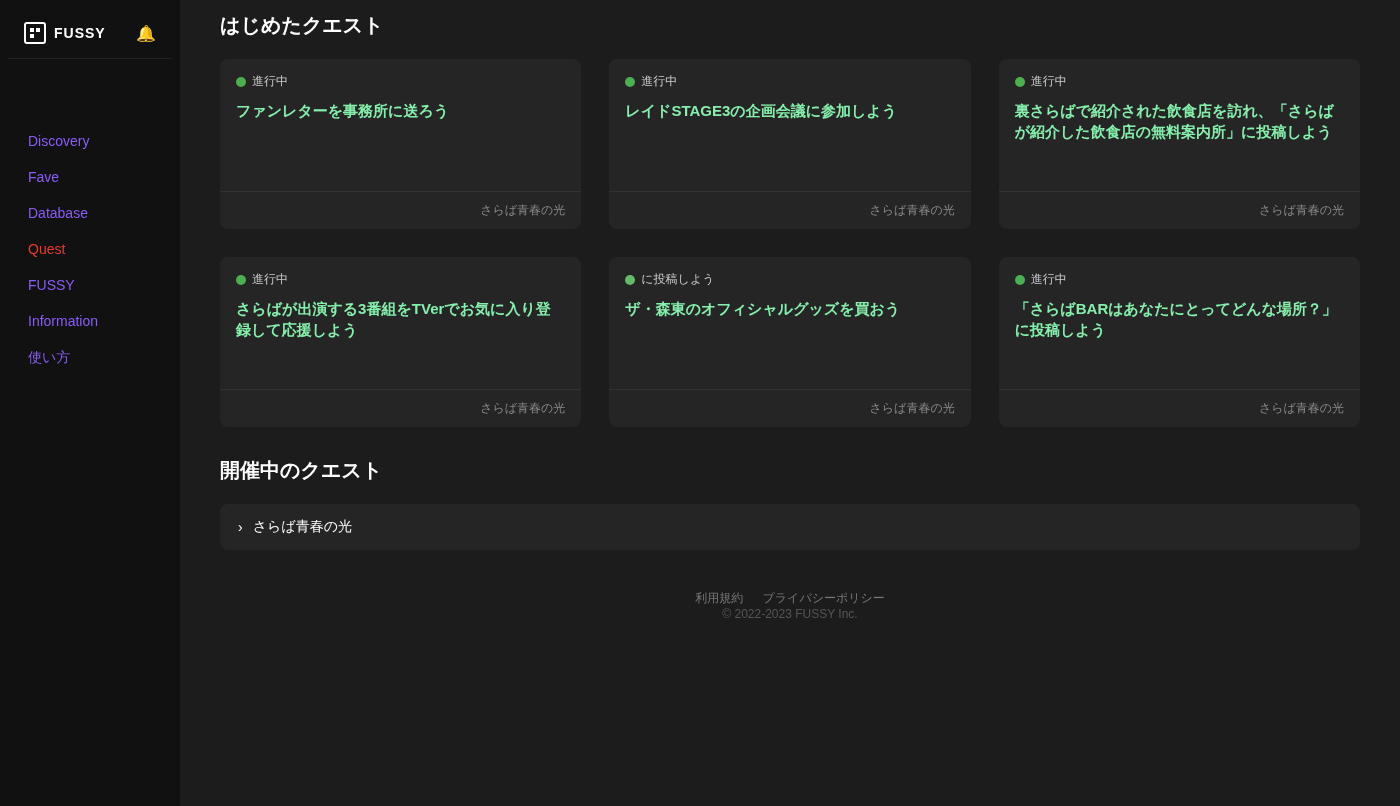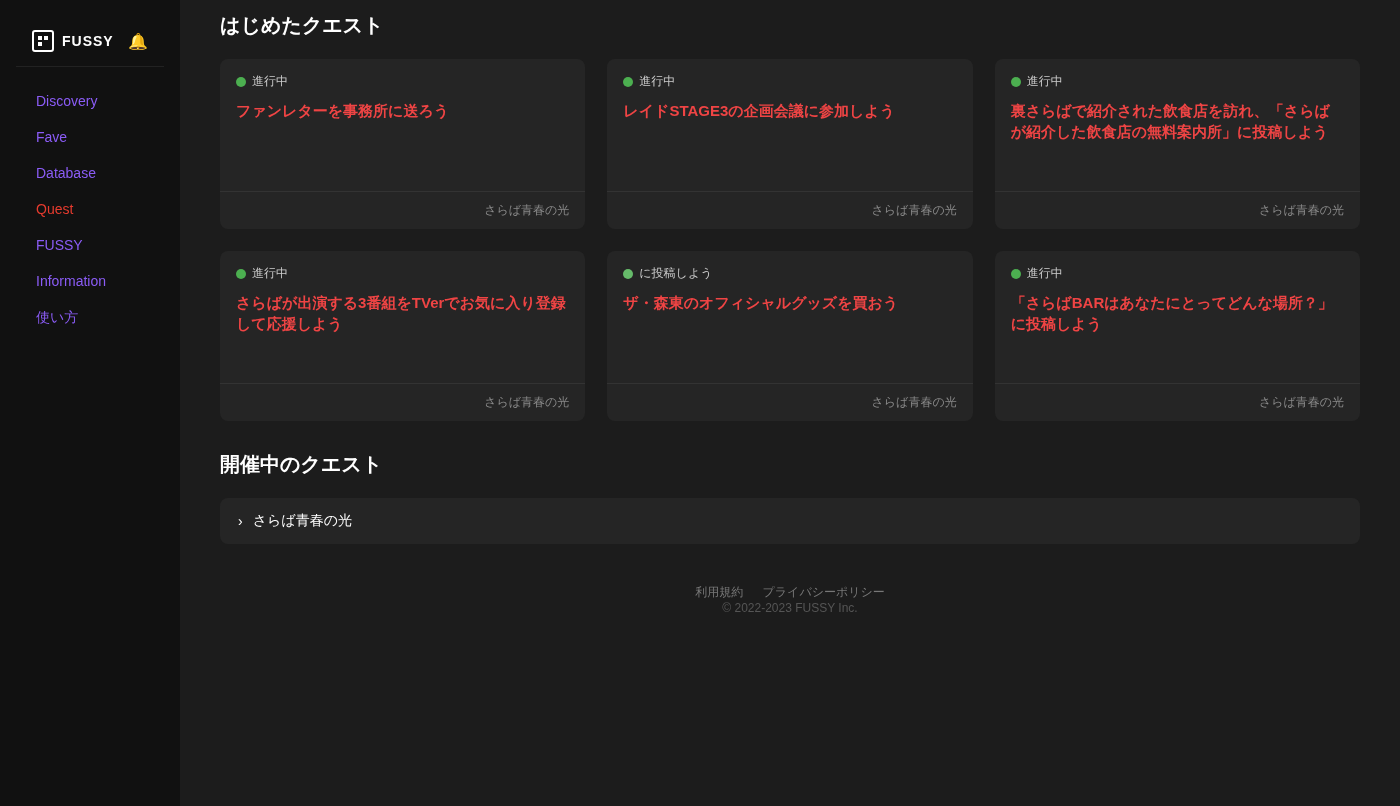--- a/index.html
+++ b/index.html
@@ -12,22 +12,23 @@
       width: 1400px;
     }
 
     
     .sidebar {
       width: 180px;
       background: #111;
       min-height: 100vh;
       display: flex;
       flex-direction: column;
-      padding: 16px;
+      padding: 8px;
       flex-shrink: 0;
+      gap: 48px;
     }
 
     .sidebar-header {
       display: flex;
       align-items: center;
       justify-content: space-between;
       padding: 14px 16px;
       border-bottom: 1px solid #222;
     }
 
@@ -87,21 +88,21 @@
     .section-title {
       font-size: 20px;
       font-weight: 700;
       color: #fff;
       margin-bottom: 20px;
     }
 
     .quest-grid {
       display: grid;
       grid-template-columns: repeat(3, 1fr);
-      gap: 22px;
+      gap: 28px;
       margin-bottom: 30px;
     }
 
     .quest-card {
       background: #252525;
       border-radius: 8px;
       overflow: hidden;
       display: flex;
       flex-direction: column;
       min-height: 170px;
@@ -130,21 +131,21 @@
       flex-shrink: 0;
     }
 
     .status-dot.review {
       background: #66bb6a;
     }
 
     .quest-title {
       font-size: 15px;
       font-weight: 700;
-      color: #ef4444;
+      color: #86efac;
       line-height: 1.4;
     }
 
     .quest-card-footer {
       padding: 10px 16px;
       text-align: right;
       font-size: 12px;
       color: #888;
       border-top: 1px solid #333;
     }

